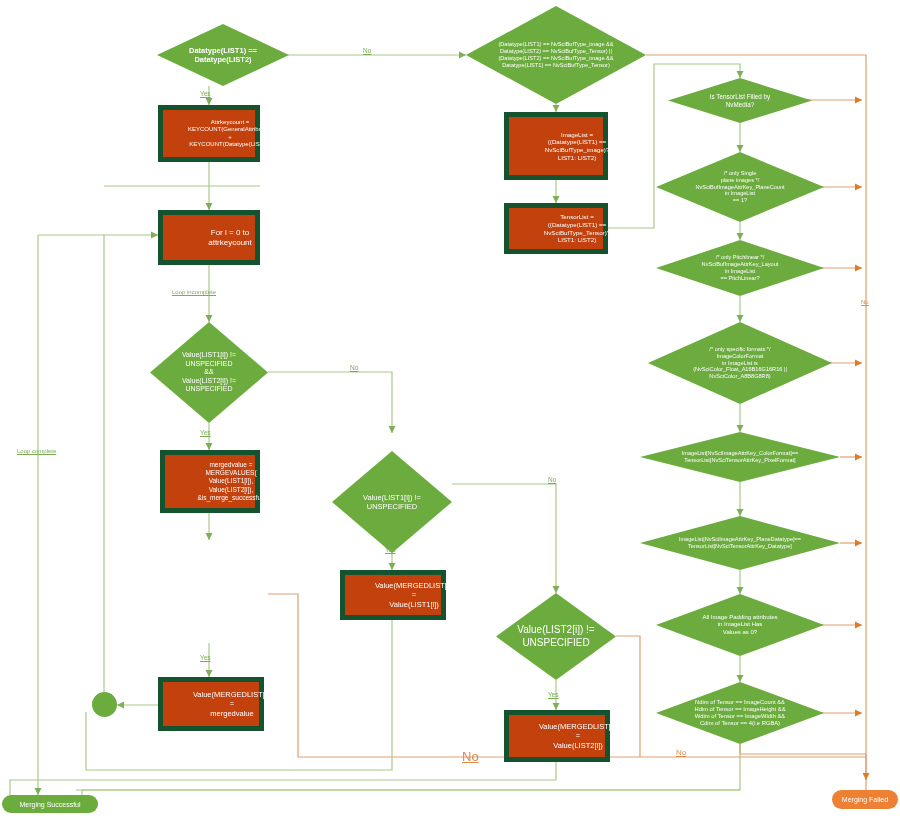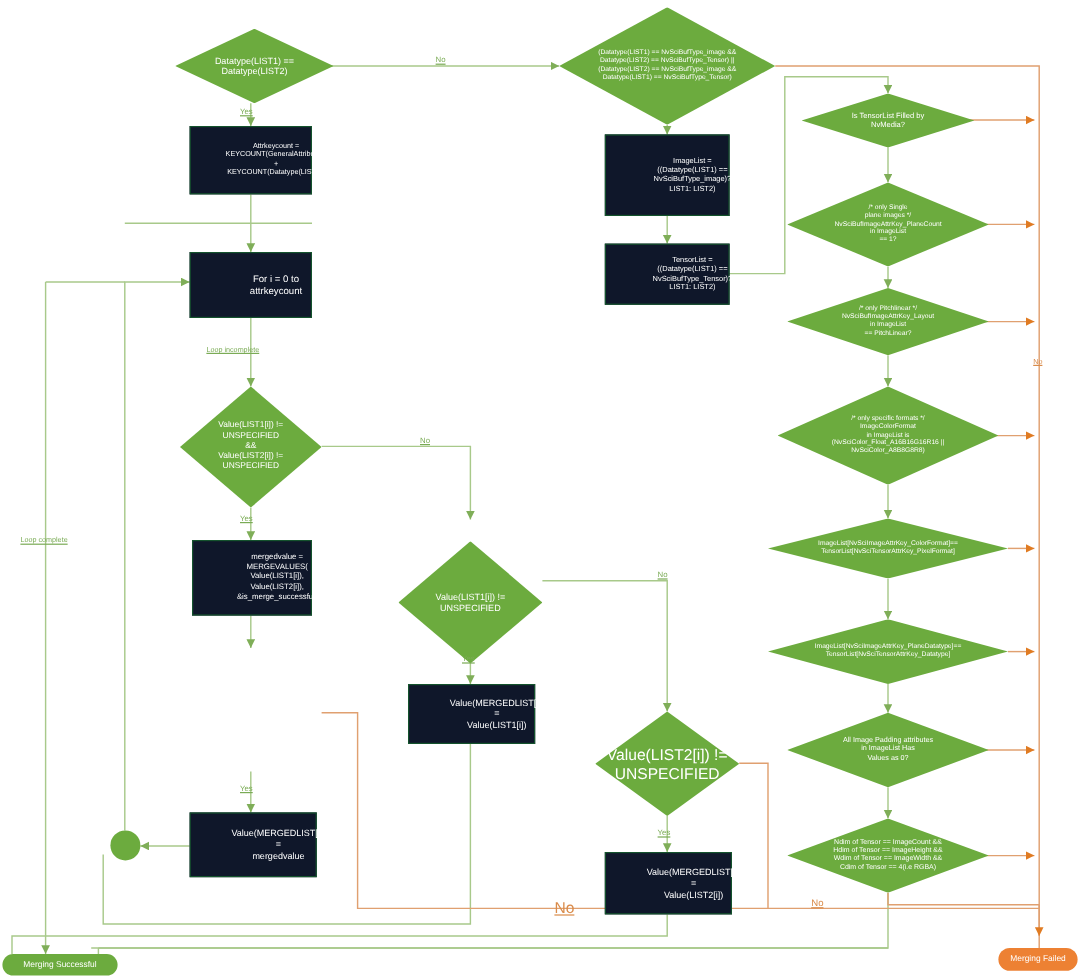--- a/index.html
+++ b/index.html
@@ -2,21 +2,21 @@
 <html><head>
 <meta charset="utf-8">
 <style>
   html,body{margin:0;padding:0;background:#ffffff;}
   #stage{position:relative;width:900px;height:816px;overflow:hidden;
          font-family:"Liberation Sans","DejaVu Sans",sans-serif;background:#fff;}
   #edges{position:absolute;left:0;top:0;width:900px;height:816px;}
   .node{position:absolute;box-sizing:border-box;display:flex;align-items:center;
         justify-content:center;text-align:center;color:#ffffff;line-height:1.25;
         white-space:pre-line;}
-  .proc{background:#0f172a;border:1px solid #14532d;padding-left:42px;}
+  .proc{background:#c2410c;border:5px solid #14532d;padding-left:42px;}
   .dia{position:absolute;display:flex;align-items:center;justify-content:center;}
   .dia .shp{position:absolute;left:0;top:0;width:100%;height:100%;
             background:#6cab3e;clip-path:polygon(50% 0,100% 50%,50% 100%,0 50%);}
   .dia .txt{position:relative;z-index:2;color:#fff;text-align:center;
             white-space:pre-line;line-height:1.22;padding:0 2px;}
   .term{position:absolute;display:flex;align-items:center;justify-content:center;
         border-radius:999px;color:#fff;text-align:center;}
   .term.ok{background:#6cab3e;}
   .term.fail{background:#ed8133;}
   .conn{position:absolute;border-radius:50%;background:#6cab3e;}
@@ -111,21 +111,21 @@
       <path d="M740,744 L740,754 L866,754"></path>
 
       <path d="M268,594 L298,594 L298,757 L866,757"></path>
 
       <path d="M616,636 L640,636 L640,757"></path>
 
       <path d="M866,754 L866,780" marker-end="url(#ao)"></path>
     </g>
   </svg>
 
-  <div class="dia" style="left:146px;top:24px;width:132px;height:62px;font-size:7.5px;">
+  <div class="dia" style="left:157px;top:24px;width:132px;height:62px;font-size:7.5px;font-weight:bold;">
     <div class="shp"></div>
     <div class="txt">Datatype(LIST1) ==
 Datatype(LIST2)</div>
   </div>
 
   <div class="node proc" style="left:158px;top:105px;width:102px;height:57px;font-size:6px;">
     <span>Attrkeycount =
 KEYCOUNT(GeneralAttributes) +
 KEYCOUNT(Datatype(LIST1))</span>
   </div>
@@ -167,21 +167,21 @@
     <div class="shp"></div>
     <div class="txt">Value(LIST1[i]) !=
 UNSPECIFIED</div>
   </div>
 
   <div class="node proc" style="left:340px;top:570px;width:106px;height:50px;font-size:7.5px;">
     <span>Value(MERGEDLIST[i]) =
 Value(LIST1[i])</span>
   </div>
 
-  <div class="dia" style="left:496px;top:593px;width:120px;height:87px;font-size:13px;">
+  <div class="dia" style="left:496px;top:593px;width:120px;height:87px;font-size:10px;">
     <div class="shp"></div>
     <div class="txt">Value(LIST2[i]) !=
 UNSPECIFIED</div>
   </div>
 
   <div class="node proc" style="left:504px;top:710px;width:106px;height:52px;font-size:7.5px;">
     <span>Value(MERGEDLIST[i]) =
 Value(LIST2[i])</span>
   </div>
 

